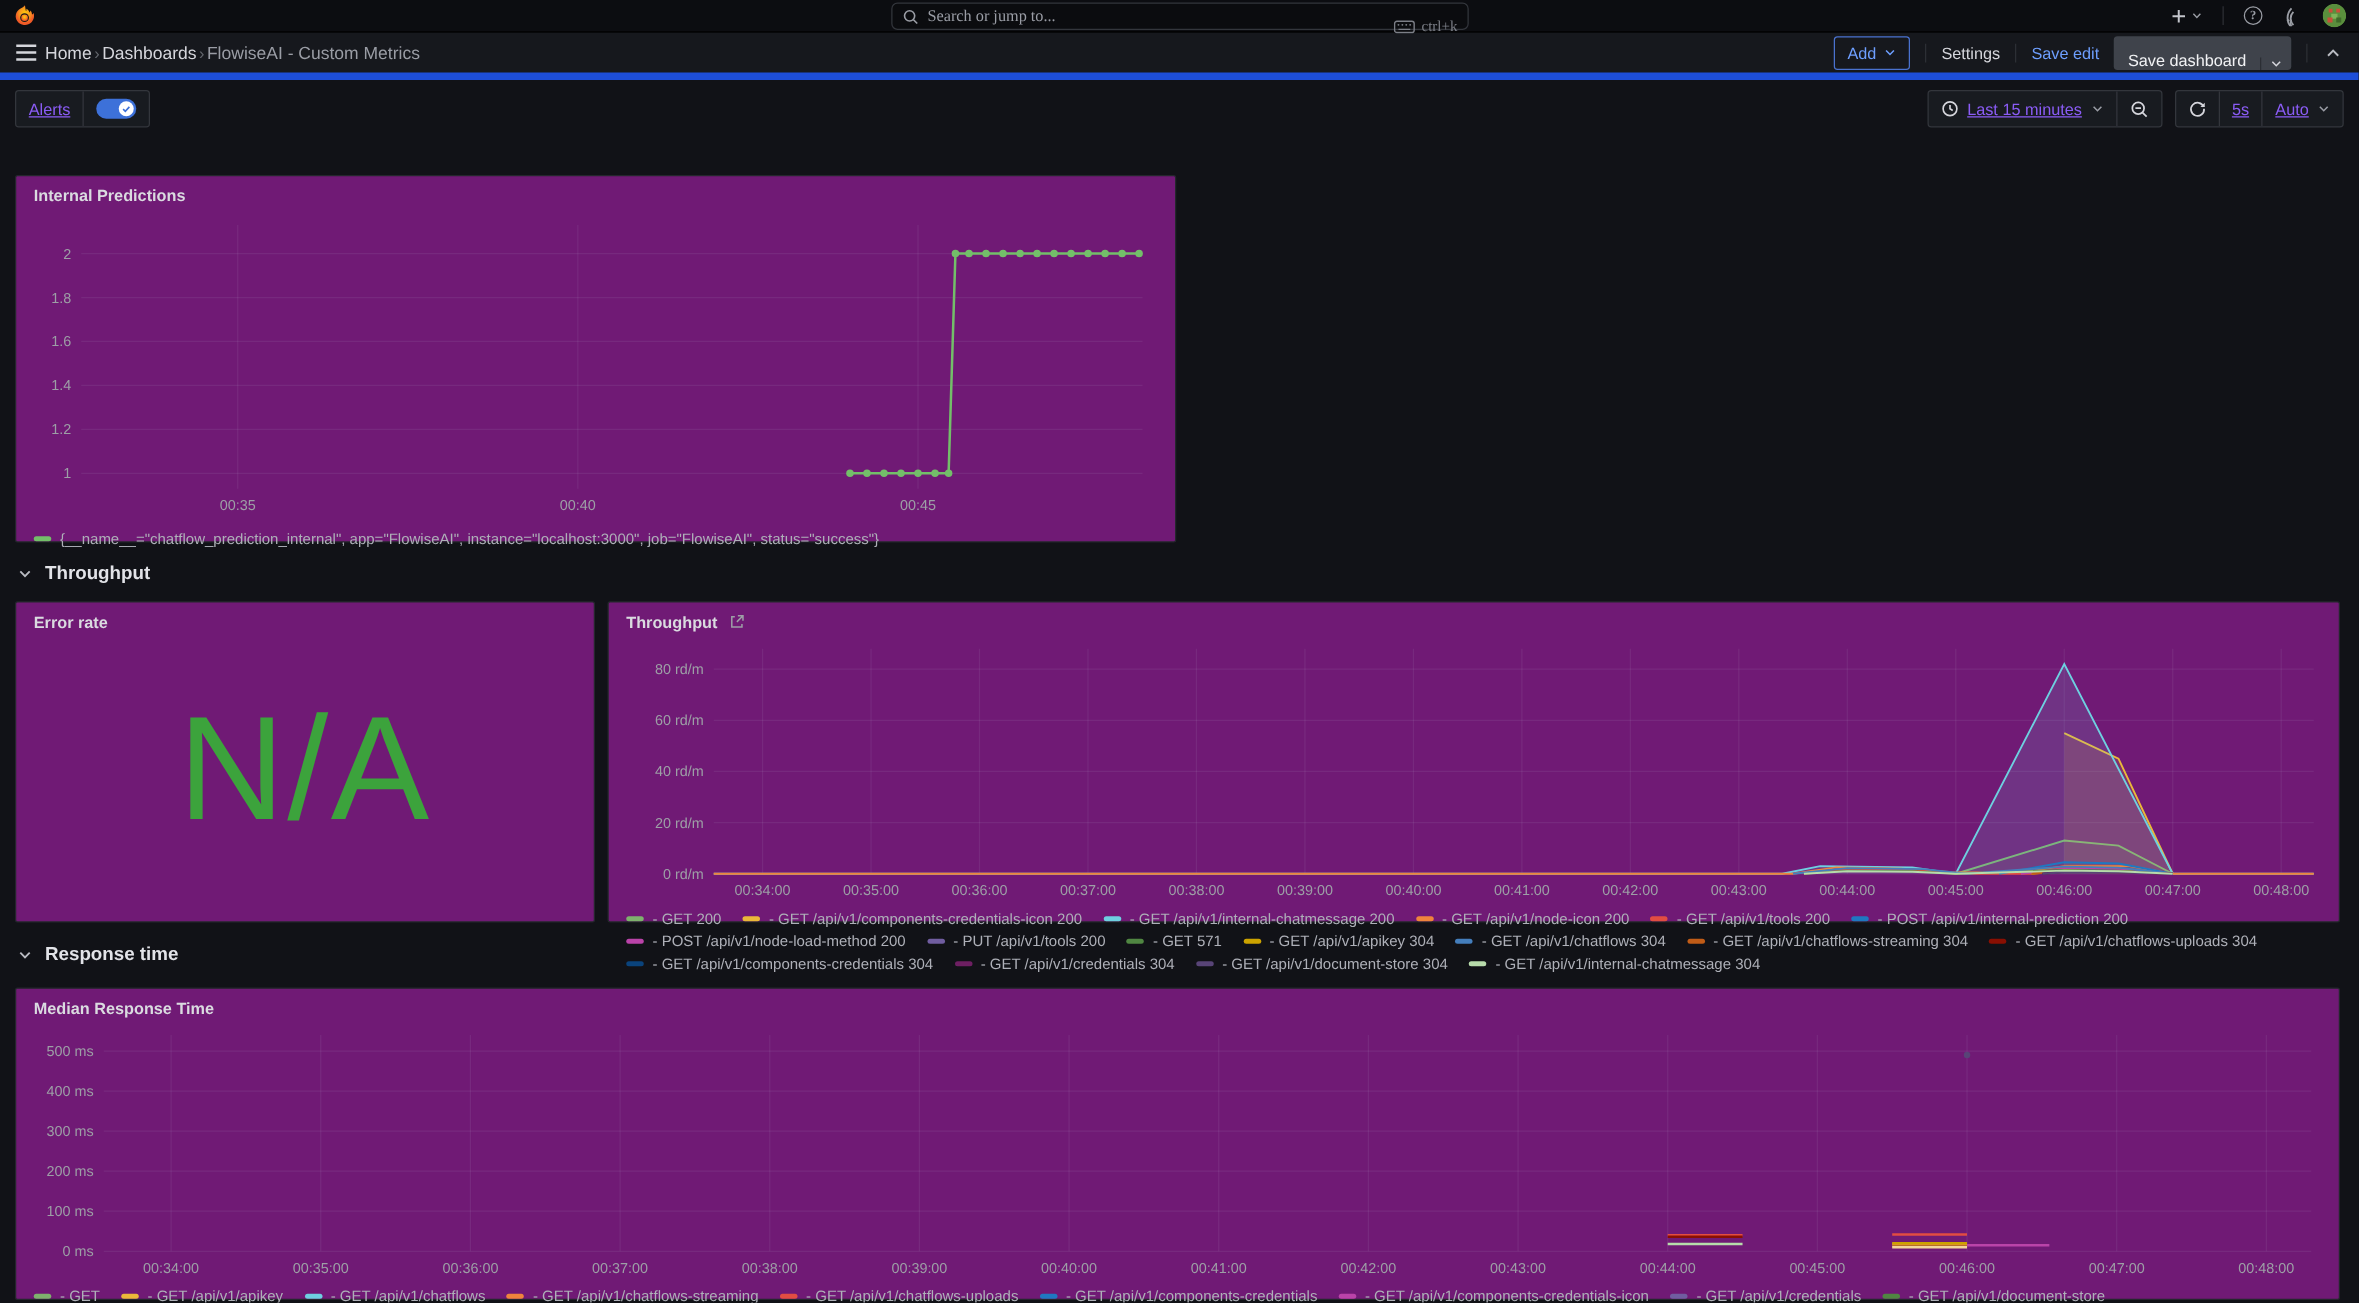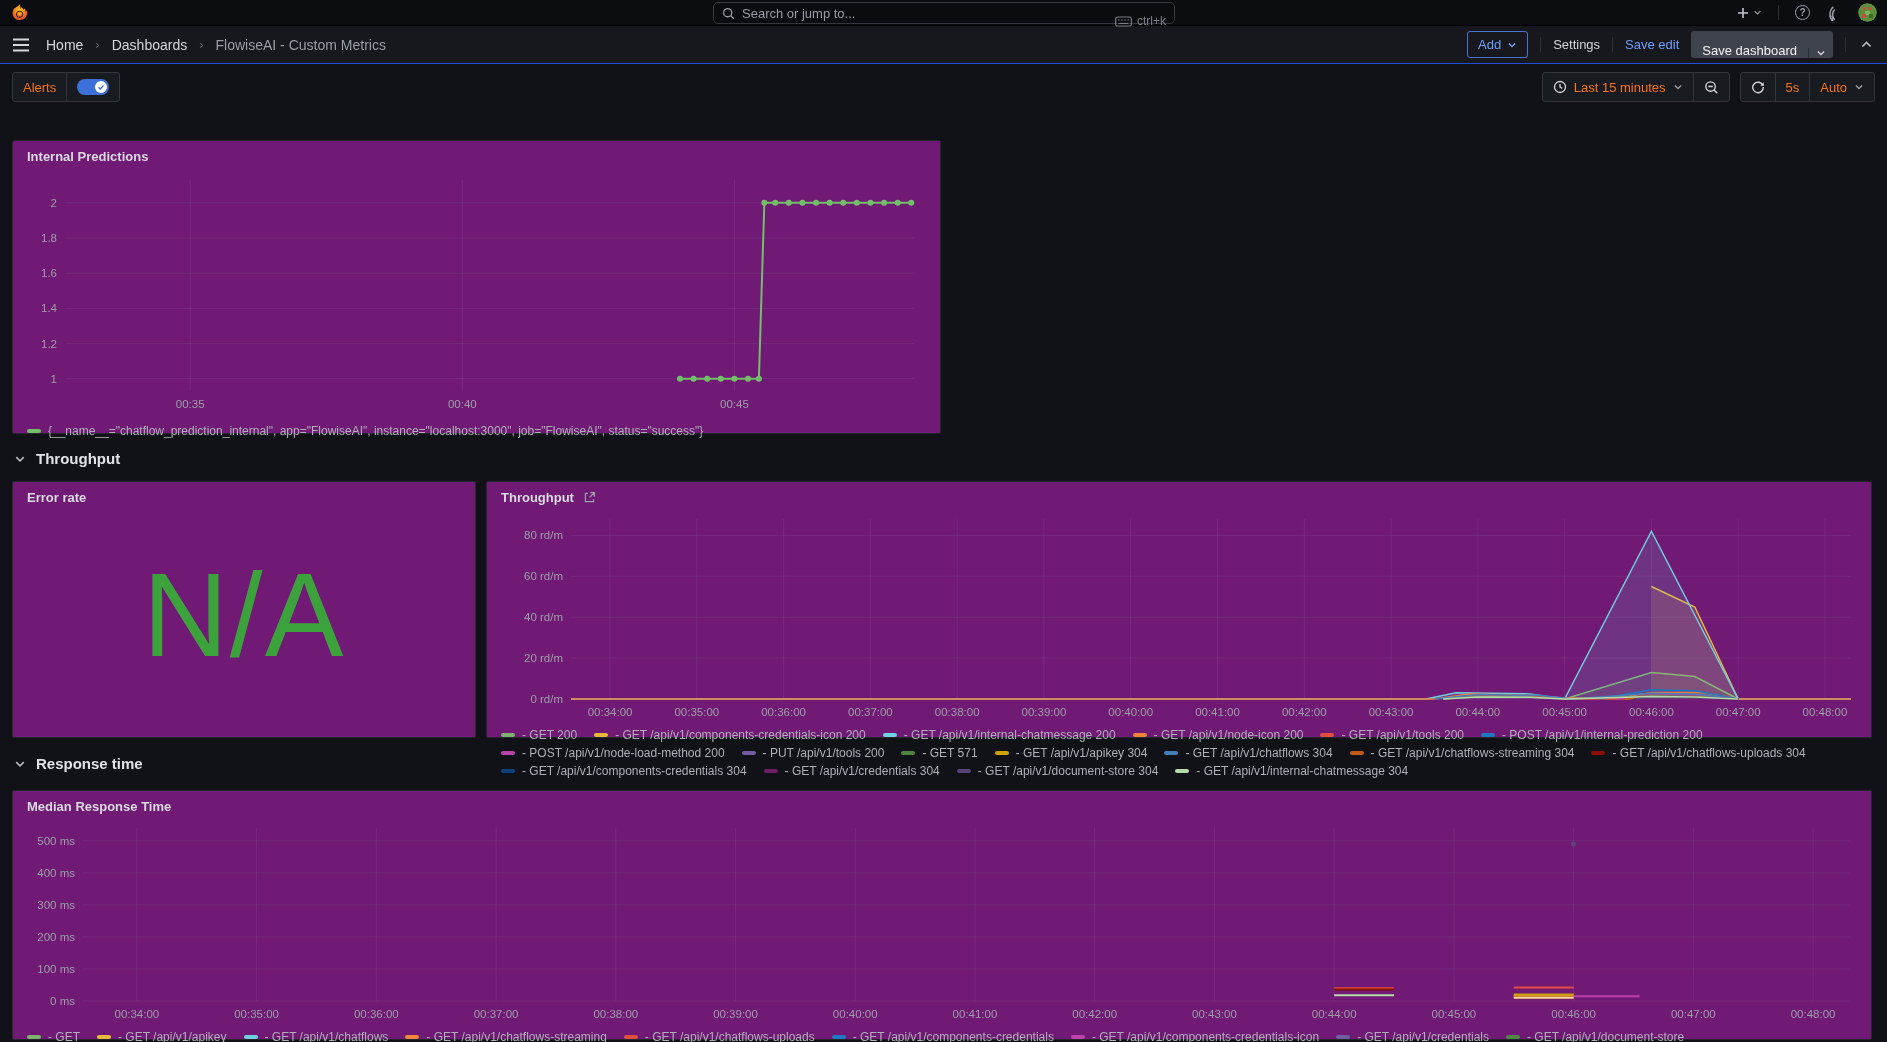--- a/index.html
+++ b/index.html
@@ -4,53 +4,53 @@
 <style>
   * { box-sizing: border-box; margin: 0; padding: 0; }
   html,body { width:1887px; height:1042px; }
   body {
     background:#111217; color:#ccccdc; overflow:hidden; position:relative;
     font-family:"Liberation Sans", sans-serif; font-size:13px;
   }
   svg { display:block; }
   
   .topbar { position:absolute; left:0; top:0; right:0; height:26px; background:#0c0d11;
-    border-bottom:1px solid #000; display:flex; align-items:center; padding:0 10px; z-index:5; }
+    border-bottom:1px solid #000; display:flex; align-items:center; padding:0 10px; z-index:5;font-family:Liberation Serif, serif; }
   .searchbox { position:absolute; left:713px; top:2px; width:462px; height:22px;
     background:#0b0c0f; border:1px solid #33363c; border-radius:5px; display:flex;
     align-items:center; padding:0 8px; gap:7px; color:#9a9da5; cursor:text; }
   .searchbox .ph { font-size:13px; }
   .shortcut { margin-left:auto; display:flex; align-items:center; gap:5px; color:#7c7f87; font-size:12px;margin-top:16px; }
   .top-right { margin-left:auto; display:flex; align-items:center; gap:16px; }
   .tb-icon { color:#9a9da5; display:flex; align-items:center; gap:3px; cursor:pointer; }
   .vdiv { width:1px; height:15px; background:#2c2f35; }
   .help-circ { width:15px; height:15px; border:1.4px solid #9a9da5; border-radius:50%;
     font-size:10px; display:flex; align-items:center; justify-content:center; color:#9a9da5; font-weight:bold; }
   .avatar { width:19px; height:19px; border-radius:50%; overflow:hidden; cursor:pointer; }
   
   .navrow { position:absolute; left:0; top:26px; right:0; height:38px; background:#16181d;
-    border-bottom:1px solid #1d4ed8; display:flex; align-items:center; padding:0 12px; gap:10px; z-index:4; }
+    border-bottom:6px solid #1d4ed8; display:flex; align-items:center; padding:0 12px; gap:0; z-index:4; }
   .crumb { font-size:14px; color:#d5d6dc; cursor:pointer; white-space:nowrap; }
   .crumb.current { color:#9a9da5; cursor:default; }
   .crumb-sep { color:#62656c; font-size:13px; padding:0 2px; }
   .nav-actions { margin-left:auto; display:flex; align-items:center; gap:12px;padding-left:48px; }
   .btn-add { border:1px solid #4a72cf; border-radius:3px; height:27px; padding:0 10px;
     display:flex; align-items:center; gap:6px; font-size:13px; cursor:pointer; background:transparent; }
   .btn-text { font-size:13px; color:#d5d6dc; cursor:pointer; }
   .btn-save { background:#3f434b; border-radius:3px; height:27px; display:flex; align-items:flex-end;
     overflow:hidden; cursor:pointer; }
   .btn-save .lbl { display:flex; align-items:center; padding:0 11px; font-size:13px; color:#f2f3f5; }
   .btn-save .dd { display:flex; align-items:center; padding:0 7px; border-left:1px solid #2b2e34; }
   
   .toolbar { position:absolute; left:0; top:64px; right:0; height:46px; display:flex;
     align-items:center; justify-content:space-between; padding:0 12px; }
   .seg-group { display:flex; align-items:stretch; height:30px; border:1px solid #33363c;
     border-radius:3px; background:#181b20; overflow:hidden; }
   .seg { display:flex; align-items:center; gap:7px; padding:0 10px; font-size:13px;
-    color:#f97316; cursor:pointer; }
+    color:#8b5cf6; cursor:pointer;text-decoration:underline; }
   .seg + .seg { border-left:1px solid #33363c; }
   .toggle-pill { width:32px; height:16px; border-radius:9px; position:relative; cursor:pointer; }
   .toggle-knob { position:absolute; right:2px; top:2px; width:12px; height:12px; border-radius:50%;
     background:#fff; display:flex; align-items:center; justify-content:center; }
   .right-controls { display:flex; align-items:center; gap:10px; }
   
   .panel { position:absolute; background:#701a75; border:1px solid #24272d; border-radius:2px;
     display:flex; flex-direction:column; }
   .panel-header { flex:none; padding:8px 14px 2px; font-size:13px; font-weight:600; color:#dadbe0;
     display:flex; align-items:center; gap:9px; }

